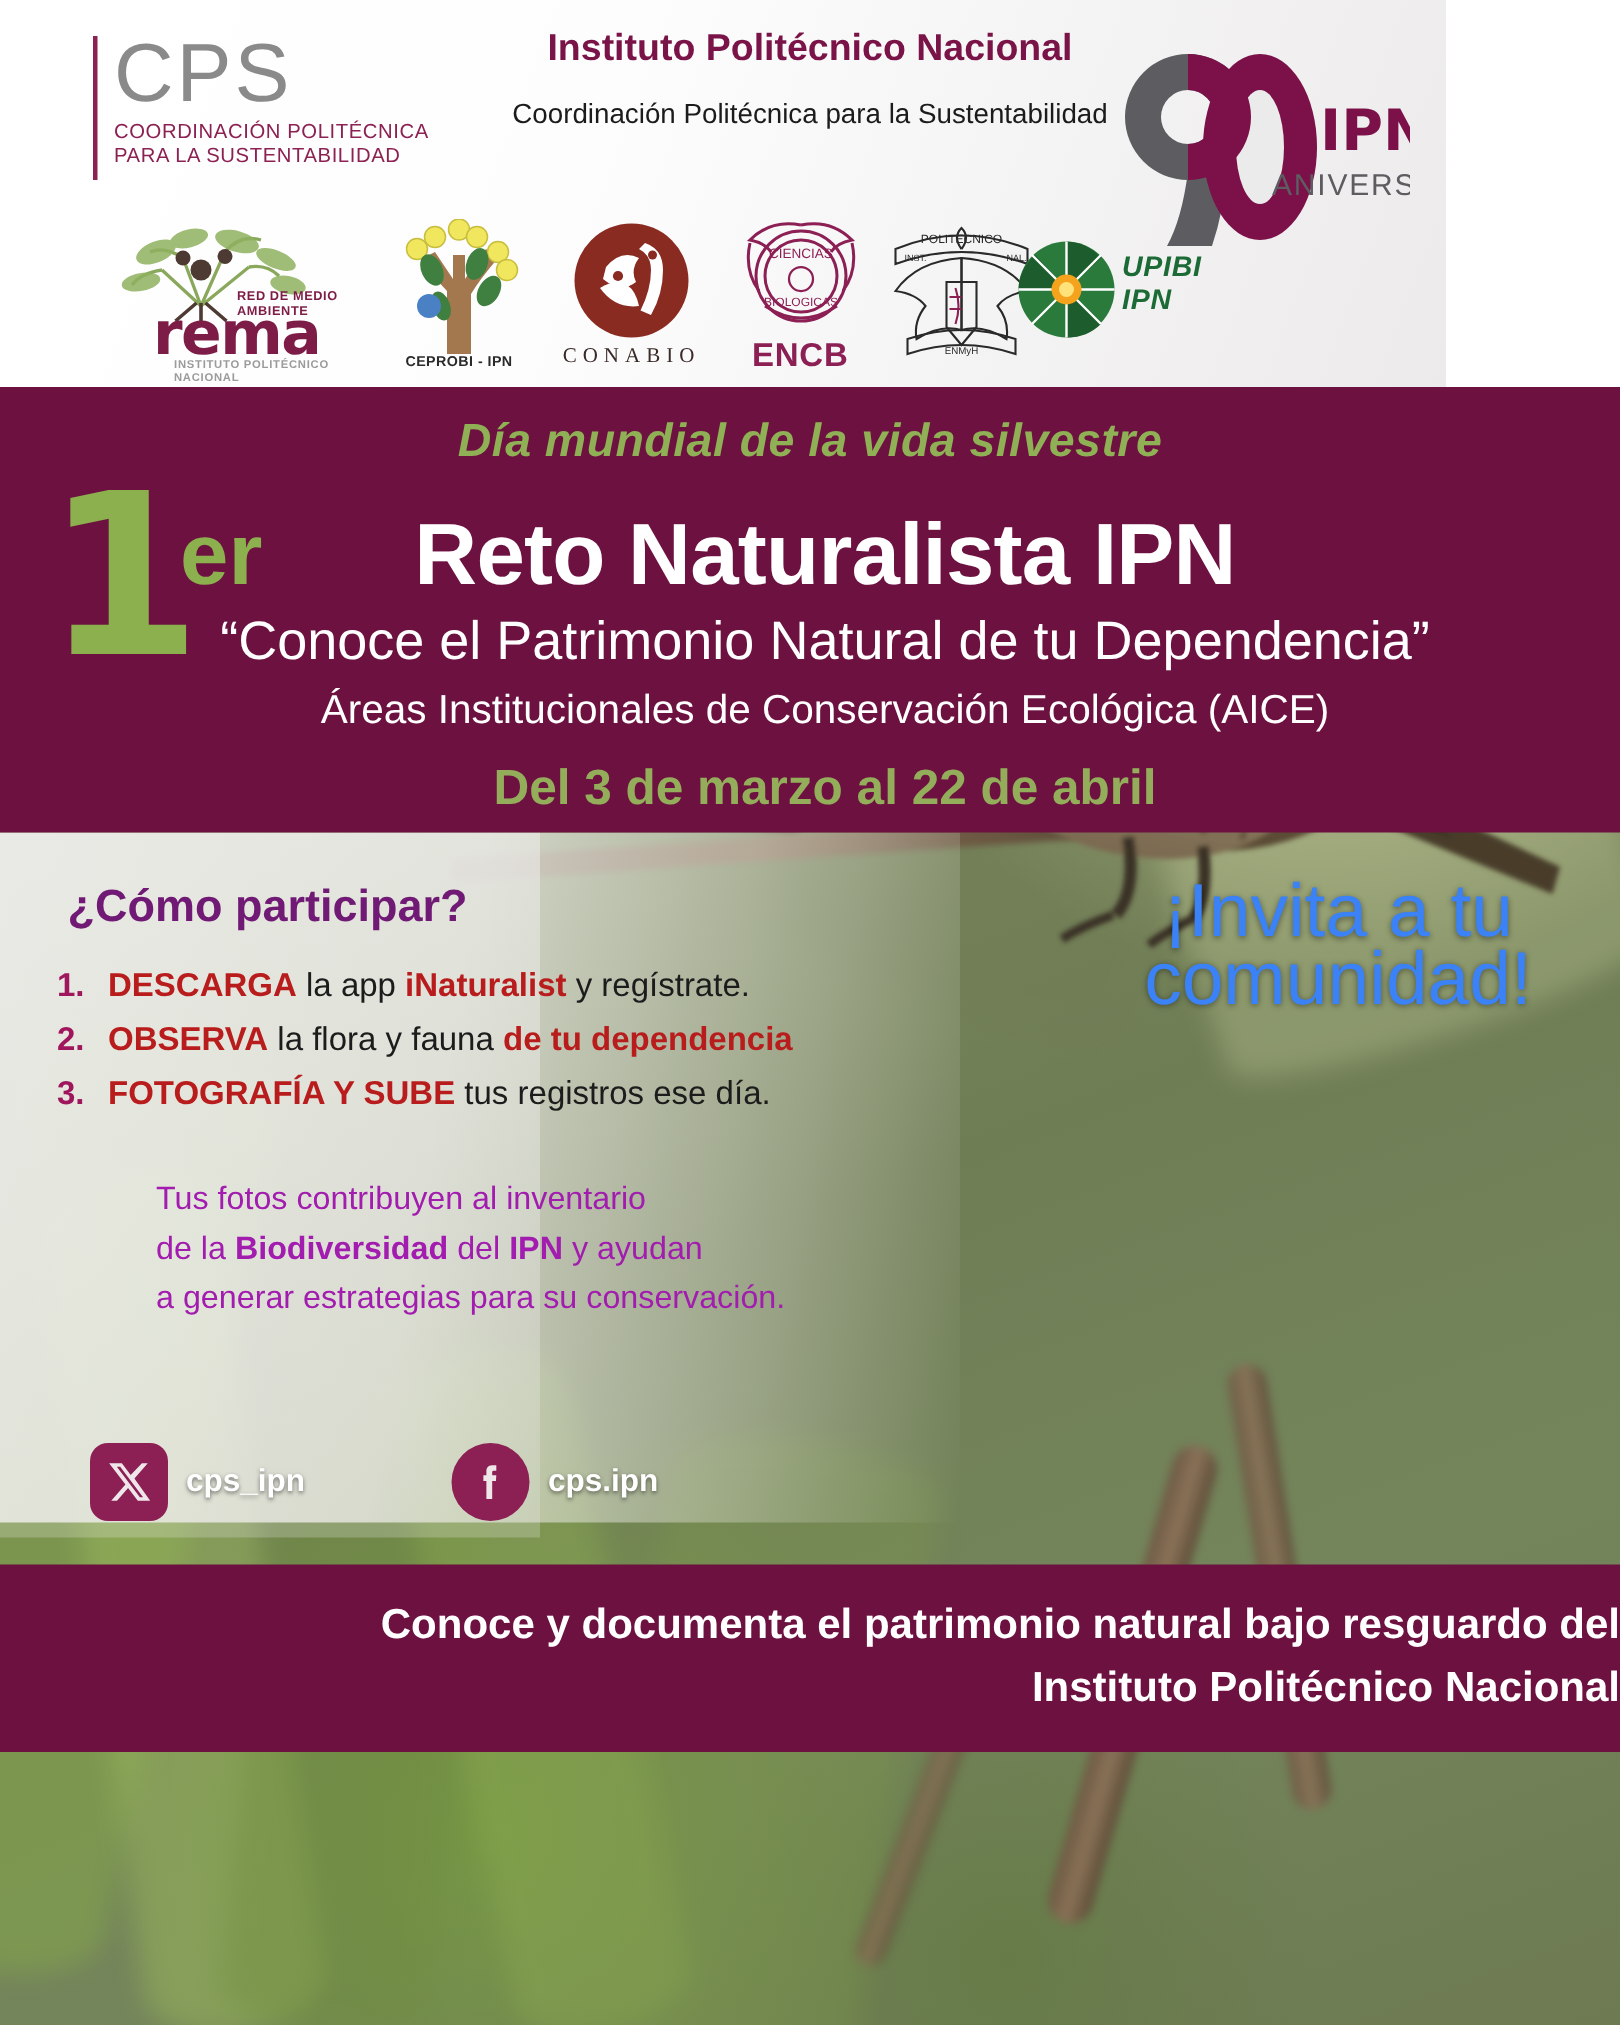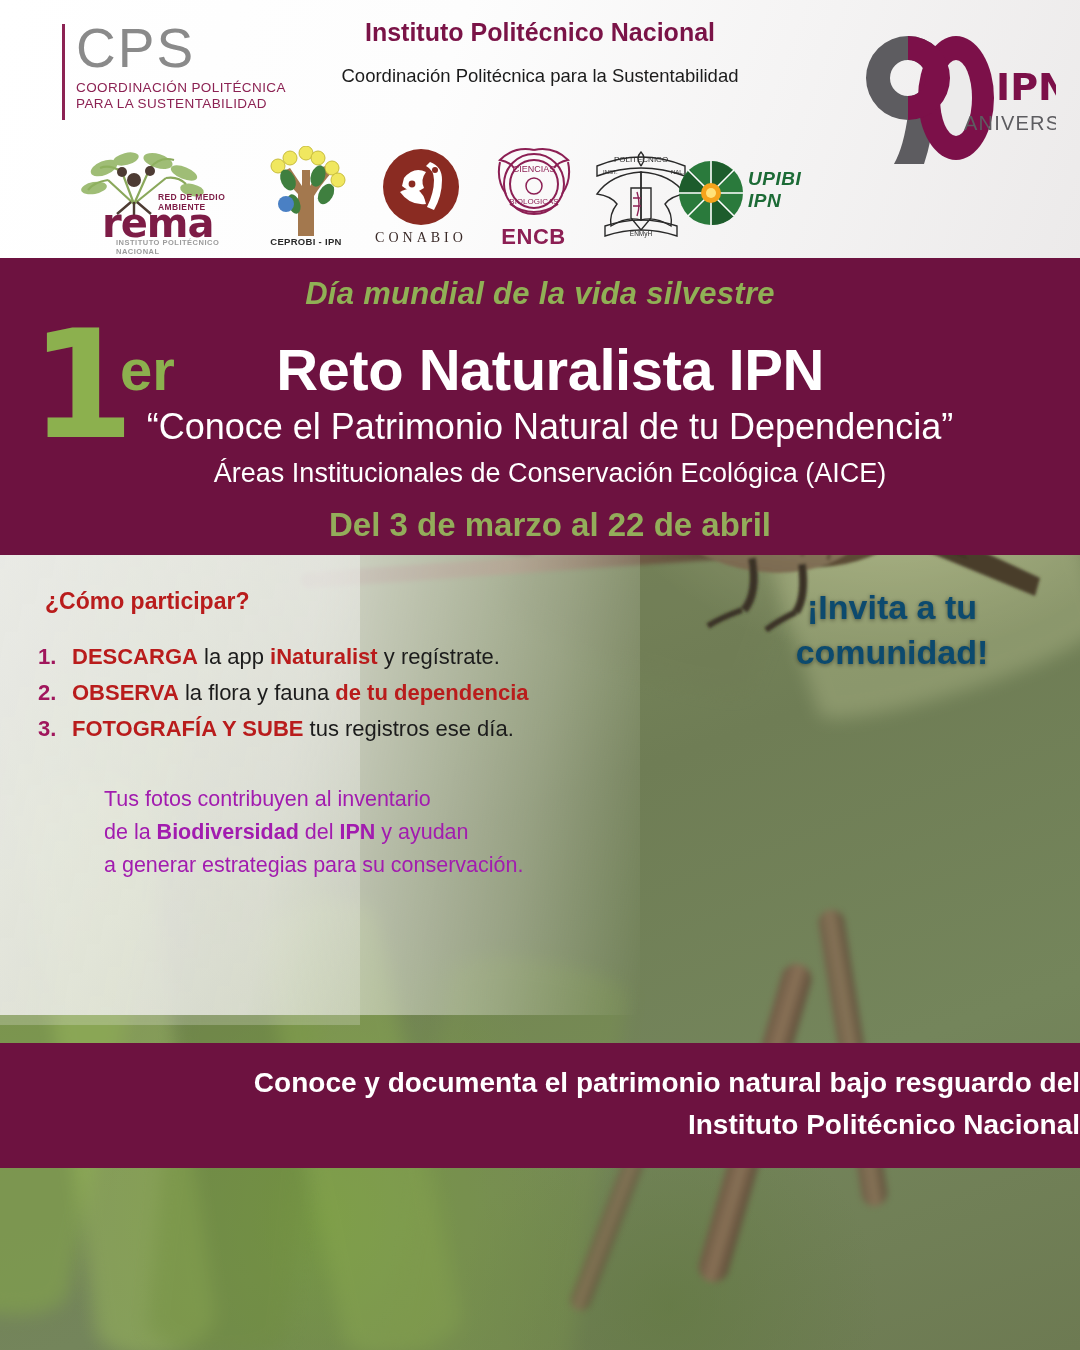--- a/index.html
+++ b/index.html
@@ -19,21 +19,21 @@
       radial-gradient(ellipse 360px 420px at 30% 88%, rgba(118,156,60,.75) 0%, rgba(118,156,60,0) 72%),
       radial-gradient(ellipse 300px 300px at 62% 96%, rgba(96,120,62,.6) 0%, rgba(96,120,62,0) 70%),
       linear-gradient(160deg,#8f9c6a 0%, #7c8a5e 25%, #6f7d55 50%, #74855b 75%, #6d7a52 100%);
   }
   .blade{position:absolute;border-radius:50%/6%;filter:blur(9px);opacity:.55;}
 
   
   .branch{position:absolute;background:linear-gradient(90deg,#6d5542,#8d7158,#5c4736);border-radius:40px;filter:blur(2.2px);opacity:.9;}
 
   
-  .header{position:absolute;left:0;top:0;width:1080px;height:258px;
+  .header{position:absolute;left:0;top:0;width:964px;height:258px;
     background:linear-gradient(110deg,#ffffff 0%,#fdfdfd 40%,#eceaea 100%);}
 
   .cps{position:absolute;left:62px;top:22px;width:215px;height:100px;}
   .cps .bar{position:absolute;left:0;top:2px;width:3px;height:96px;background:#8c2253;}
   .cps .cps-txt{position:absolute;left:14px;top:-6px;font-size:55px;letter-spacing:2px;color:#8a8a8a;font-weight:400;font-family:"Liberation Sans",sans-serif;}
   .cps .l1{position:absolute;left:14px;top:58px;font-size:13.5px;letter-spacing:.4px;color:#8c2253;font-weight:400;white-space:nowrap;}
   .cps .l2{position:absolute;left:14px;top:74px;font-size:13.5px;letter-spacing:.4px;color:#8c2253;font-weight:400;white-space:nowrap;}
 
   .hdr-center{position:absolute;left:260px;top:18px;width:560px;text-align:center;}
   .hdr-center .t1{font-size:25px;font-weight:bold;color:#7a1347;margin-bottom:18px;}
@@ -84,32 +84,32 @@
   .tb-quote{position:absolute;left:110px;top:148px;width:880px;text-align:center;font-size:36px;color:#ffffff;}
   .tb-aice{position:absolute;left:110px;top:200px;width:880px;text-align:center;font-size:27px;color:#ffffff;}
   .tb-date{position:absolute;left:110px;top:248px;width:880px;text-align:center;font-size:33px;font-weight:bold;color:#93ad5a;}
 
   
   .wash{position:absolute;left:0;top:555px;width:640px;height:460px;
     background:linear-gradient(100deg,rgba(236,236,233,.90) 0%,rgba(232,232,226,.80) 45%,rgba(225,226,215,.35) 80%,rgba(220,222,210,0) 100%);}
   .wash2{position:absolute;left:0;top:555px;width:360px;height:470px;
     background:linear-gradient(180deg,rgba(240,240,238,.55),rgba(236,236,230,.25));}
 
-  .howto{position:absolute;left:45px;top:588px;font-size:23px;font-weight:bold;color:#b91c1c;}
+  .howto{position:absolute;left:45px;top:588px;font-size:30px;font-weight:bold;color:#701a75;}
   .steps{position:absolute;left:36px;top:642px;width:590px;}
   .step{display:flex;align-items:flex-start;margin-bottom:6px;font-size:22px;color:#1c1c1c;line-height:30px;}
   .step .num{width:36px;color:#a0165c;font-weight:bold;flex:none;text-align:left;padding-left:2px;}
   .step .txt{flex:1;}
   .step b{font-weight:bold;color:#b91c1c;}
 
   .para{position:absolute;left:104px;top:783px;width:520px;font-size:21.5px;line-height:33px;color:#a21caf;}
   .para b{font-weight:bold;}
 
   .invita{position:absolute;right:38px;top:585px;width:300px;text-align:center;
-    font-size:34px;line-height:45px;font-weight:bold;color:#0c4a6e;text-shadow:0 1px 4px rgba(0,0,0,.45);}
+    font-size:50px;line-height:45px;font-weight:normal;color:#3b82f6;text-shadow:0 1px 4px rgba(0,0,0,.45);}
 
   
   .social{position:absolute;left:60px;top:962px;display:flex;align-items:center;gap:26px;}
   .soc{display:flex;align-items:center;gap:12px;}
   .soc .ic{width:52px;height:52px;background:#8c1f54;display:flex;align-items:center;justify-content:center;}
   .soc .ic.sq{border-radius:12px;}
   .soc .ic.rd{border-radius:50%;}
   .soc .ic svg{width:30px;height:30px;fill:#efe6ea;}
   .soc .hn{font-size:21px;font-weight:bold;color:#ffffff;text-shadow:0 1px 3px rgba(0,0,0,.5);}
   .spacer{width:46px;}
@@ -389,20 +389,39 @@
       </div>
     </div>
 
   <div class="para" id="para"><span>Tus fotos contribuyen al inventario</span><br><span>de la </span><b>Biodiversidad</b><span> del </span><b>IPN</b><span> y ayudan</span><br><span>a generar estrategias para su conservación.</span></div>
 
   <div class="invita">
     <div>¡Invita a tu</div>
     <div>comunidad!</div>
   </div>
 
+  <div class="social">
+    <div class="soc">
+      <div class="ic sq">
+        <svg viewBox="0 0 24 24">
+            <path d="M18.9 2H22l-7.1 8.1L23.3 22h-6.6l-5.2-6.8L5.6 22H2.5l7.6-8.7L1.4 2h6.8l4.7 6.2L18.9 2Zm-1.1 18.1h1.7L7.3 3.8H5.5l12.3 16.3Z"></path>
+          </svg>
+      </div>
+      <div class="hn">cps_ipn</div>
+    </div>
+    <div class="spacer"></div>
+    <div class="soc">
+      <div class="ic rd">
+        <svg viewBox="0 0 24 24">
+            <path d="M15.1 8.4h-2.2V6.9c0-.7.4-.9.8-.9h1.4V3.1L13 3.1c-2.6 0-3.2 1.9-3.2 3.2v2.1H8.2v3h1.6V21h3.1v-9.6h2l.2-3Z"></path>
+          </svg>
+      </div>
+      <div class="hn">cps.ipn</div>
+    </div>
+  </div>
 
   <div class="botband">
     <div class="l l1">Conoce y documenta el patrimonio natural bajo resguardo del</div>
     <div class="l l2">Instituto Politécnico Nacional</div>
   </div>
 
   <div class="footer">
     
 
     

